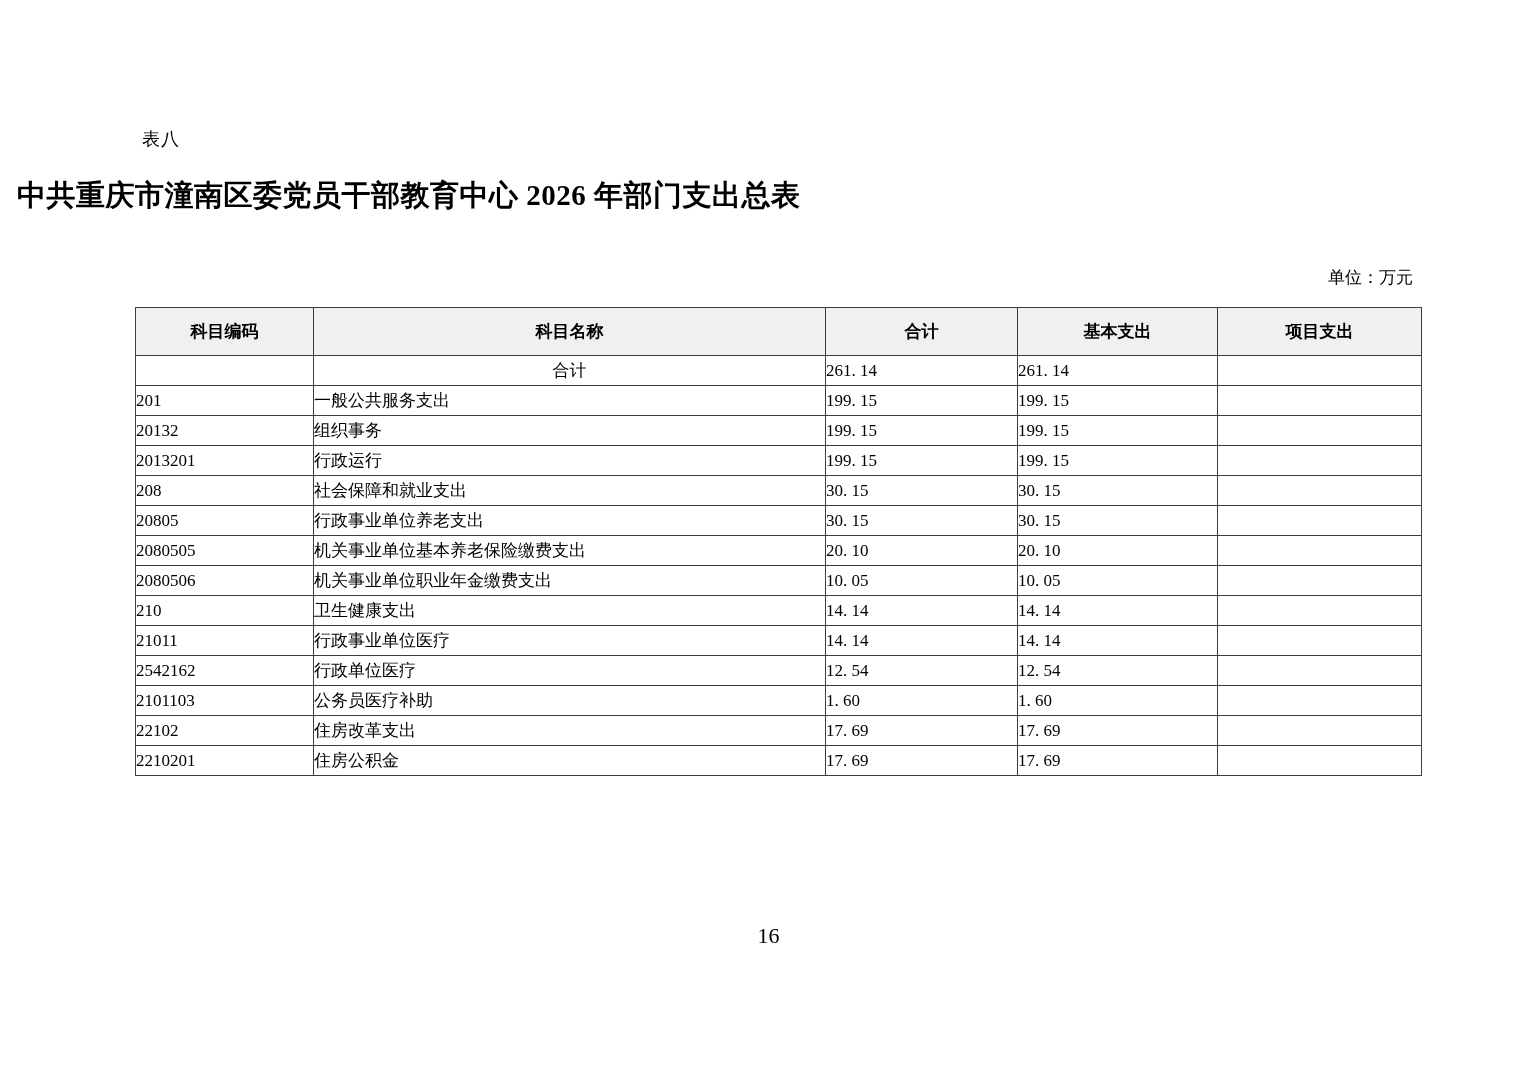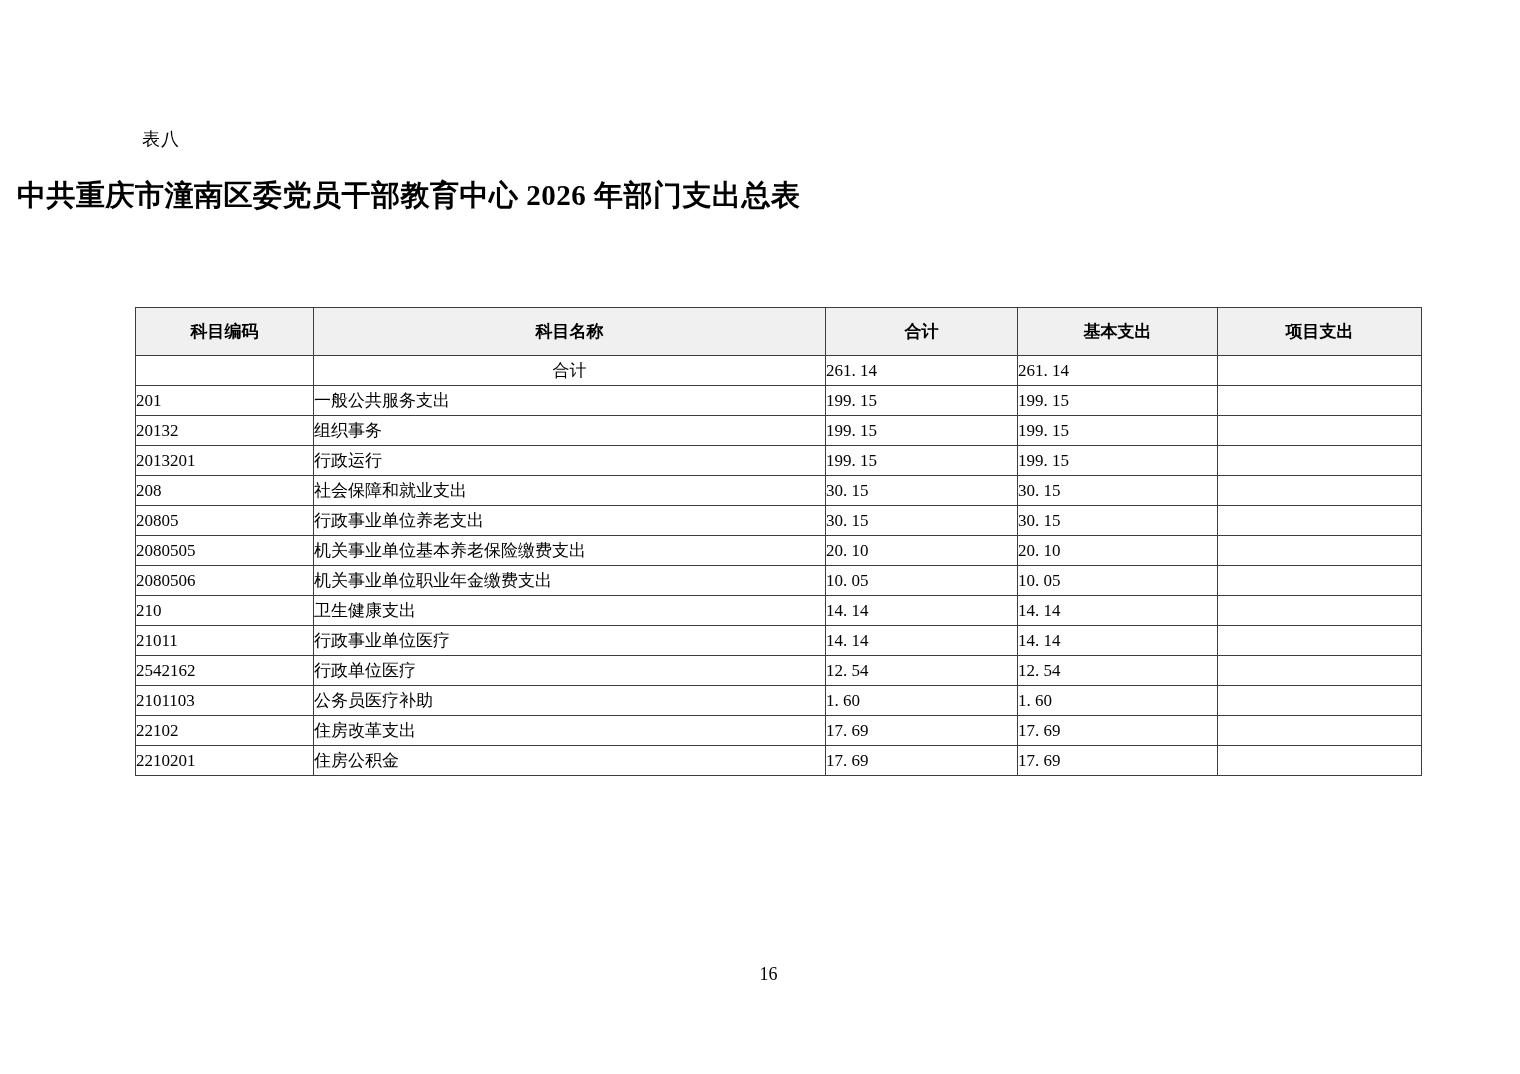--- a/index.html
+++ b/index.html
@@ -80,34 +80,35 @@
   td.indent-1 { padding-left: 27px; }
   td.indent-2 { padding-left: 37px; }
   td.center-name {
     text-align: center;
     padding-left: 0 !important;
   }
   .page-number {
     position: absolute;
     left: 0;
     right: 0;
-    top: 964px;
+    top: 923px;
     text-align: center;
-    font-size: 18px;
+    font-size: 22px;
   }
 </style>
 </head>
 <body>
 
 <div class="page">
 
   <div class="corner-label">表八</div>
 
   <h1 class="doc-title">中共重庆市潼南区委党员干部教育中心 2026 年部门支出总表</h1>
 
+  <div class="unit-label">单位：万元</div>
 
   <table class="budget">
     <colgroup>
       <col style="width:178px">
       <col style="width:512px">
       <col style="width:192px">
       <col style="width:200px">
       <col style="width:204px">
     </colgroup>
     <thead>

